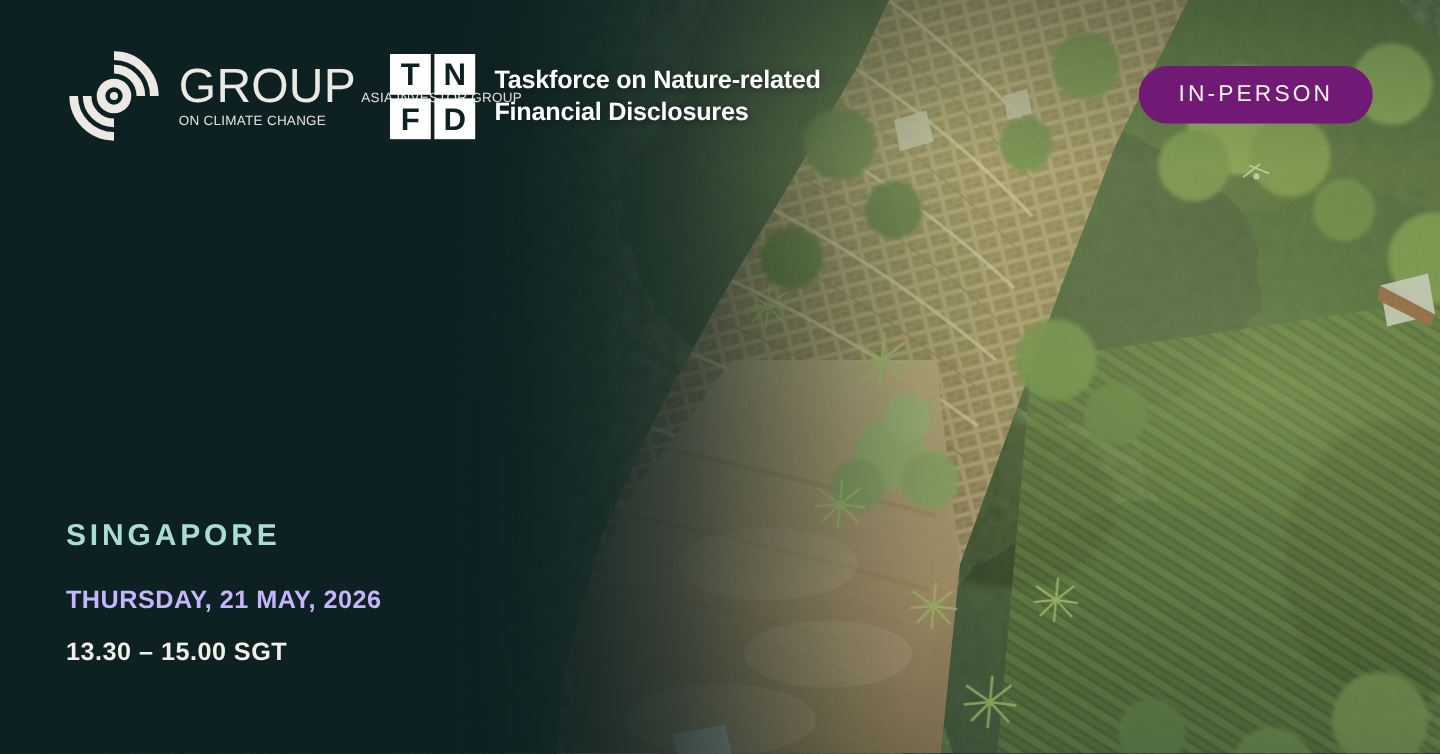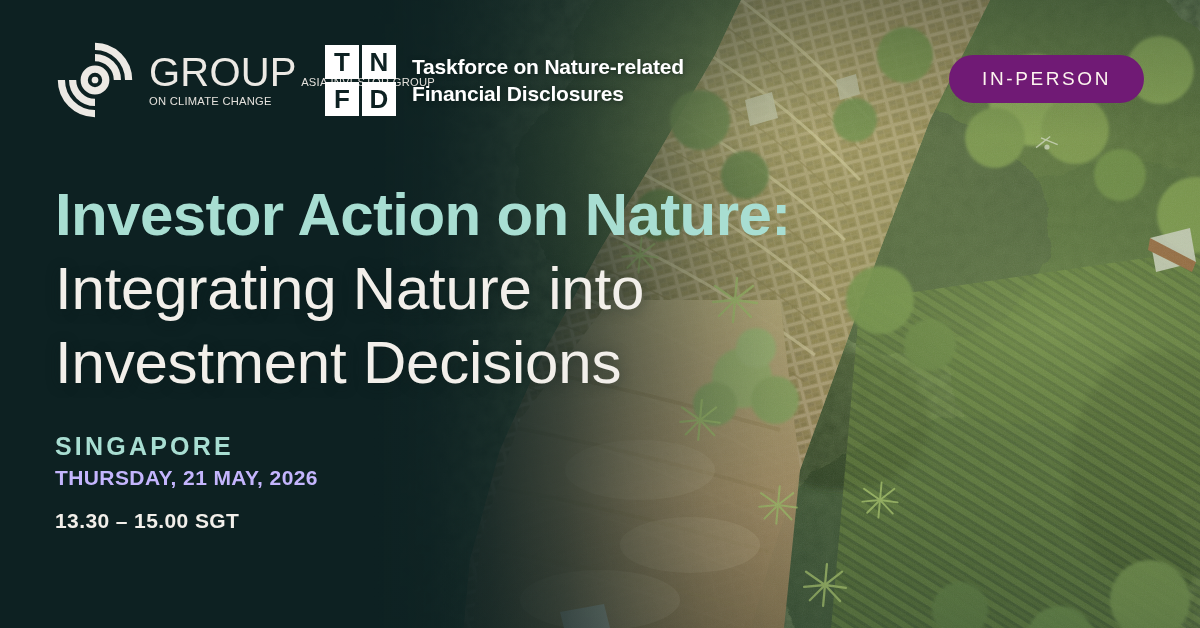--- a/index.html
+++ b/index.html
@@ -160,21 +160,21 @@
   .details {
     position:absolute;
     left:55px; top:434px;
   }
   .detail-city {
     font-size:25px;
     font-weight:700;
     letter-spacing:3.2px;
     color:#a8ded2;
     line-height:1;
-    margin-bottom:8px;
+    margin-bottom:31px;
   }
   .detail-date {
     font-size:21px;
     font-weight:700;
     letter-spacing:0.4px;
     color:#c4b5fd;
     line-height:1;
     margin-bottom:22px;
   }
   .detail-time {
@@ -482,25 +482,20 @@
         <span class="tnfd-cell">N</span>
         <span class="tnfd-cell">F</span>
         <span class="tnfd-cell">D</span>
       </span>
       <span class="tnfd-text">Taskforce on Nature-related
 Financial Disclosures</span>
     </div>
 
     <div class="badge">IN-PERSON</div>
 
-    <div class="title-block">
-      <div class="title-line title-line-1">Investor Action on Nature:</div>
-      <div class="title-line title-line-2">Integrating Nature into</div>
-      <div class="title-line title-line-3">Investment Decisions</div>
-    </div>
 
     <div class="details">
       <div class="detail-city">SINGAPORE</div>
       <div class="detail-date">THURSDAY, 21 MAY, 2026</div>
       <div class="detail-time">13.30 – 15.00 SGT</div>
     </div>
 
   </div>
 </div>
 

